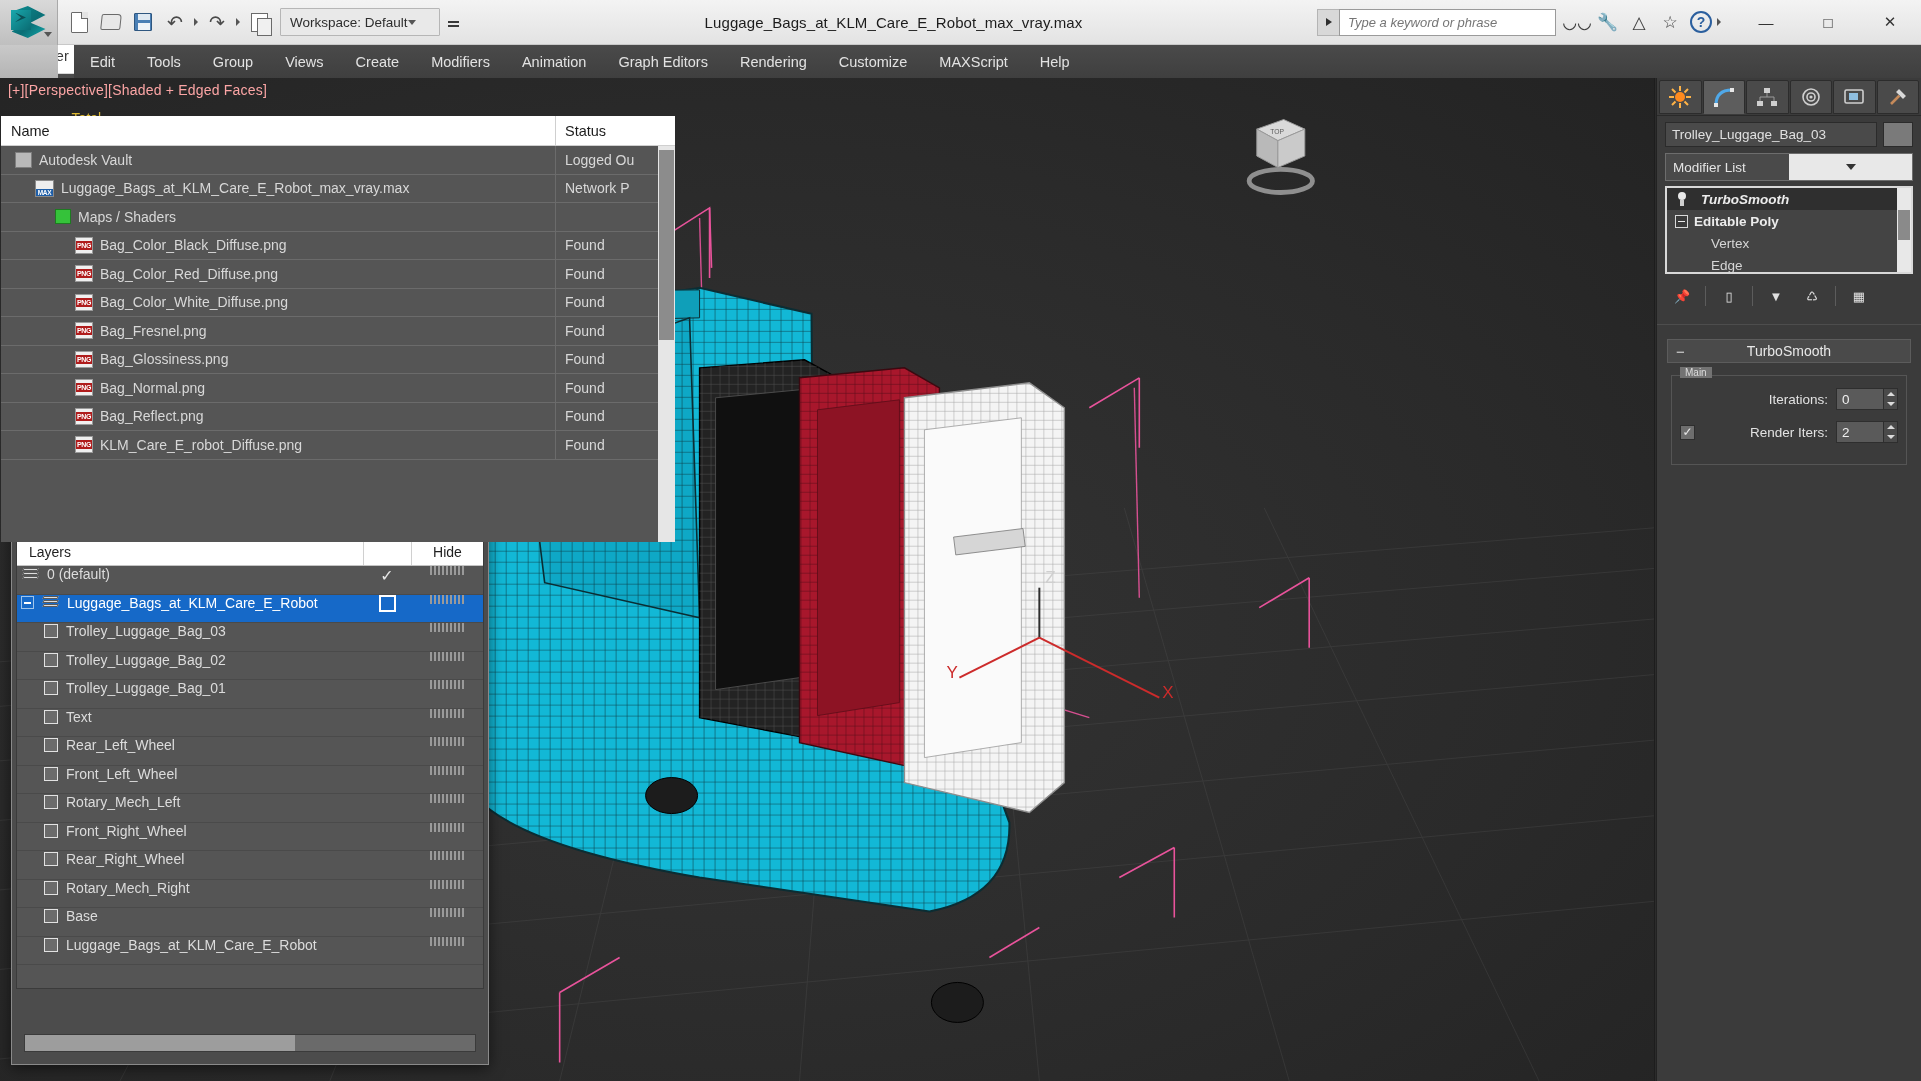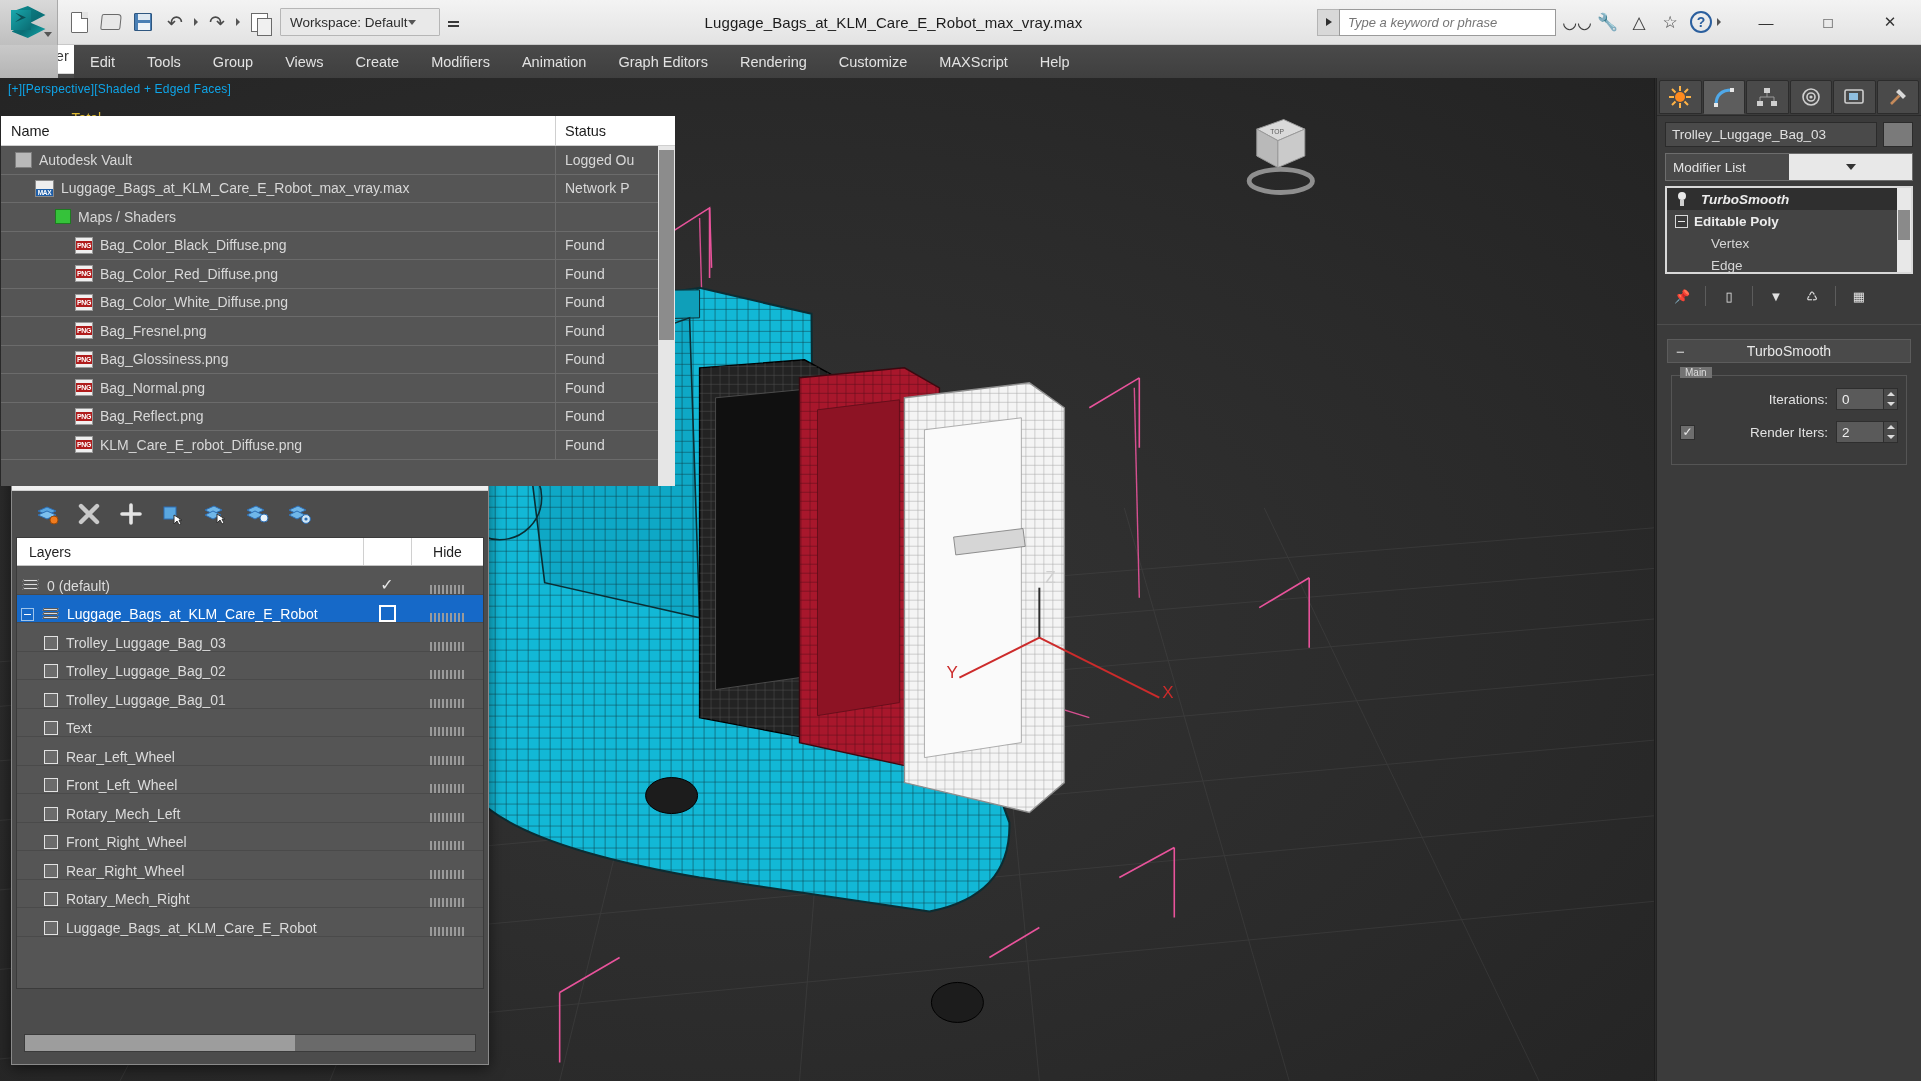--- a/index.html
+++ b/index.html
@@ -74,21 +74,21 @@
   .menuleftblock{position:absolute;left:0;top:45px;width:58px;height:33px;background:linear-gradient(#c9c9c9,#b4b4b4);}
 
   
   .viewport{
     position:absolute;left:0;top:78px;width:1655px;height:1003px;
     background:#2b2b2b;overflow:hidden;
     border-right:1px solid #1d1d1d;
   }
   .vp-inner{position:absolute;inset:0;background:
      radial-gradient(ellipse at 45% 55%, #343434 0%, #2a2a2a 62%, #232323 100%);}
-  .vp-label{position:absolute;left:8px;top:4px;color:#0ea5e9;font-size:12px;letter-spacing:.2px;text-align:center;}
+  .vp-label{position:absolute;left:8px;top:4px;color:#fca5a5;font-size:14px;letter-spacing:.2px;text-align:center;}
   .stats{position:absolute;left:16px;top:30px;color:#dcb832;font-size:14px;line-height:20px;}
   .stats table{border-collapse:collapse;}
   .stats td{padding:0 0 0 0;color:#dcb832;font-size:14px;}
   .stats td.k{text-align:right;padding-right:12px;}
   .stats td.hdr{padding-bottom:2px;}
 
   
   .gridfloor{position:absolute;left:0;top:0;width:100%;height:100%;opacity:.30;}
 
   
@@ -150,21 +150,21 @@
   .dlg-title .q{width:22px;text-align:center;color:#777;font-size:15px;}
   .dlg-title .x{width:30px;text-align:center;color:#4a4a4a;font-size:16px;}
   .layer-dlg{left:11px;top:457px;width:478px;height:608px;}
   .layer-toolbar{height:46px;background:#4c4c4c;display:flex;align-items:center;gap:16px;padding:0 22px;}
   .ltbtn{width:26px;height:26px;display:flex;align-items:center;justify-content:center;position:relative;}
   .layersheet{margin:0 4px 0 4px;background:#555;border:1px solid #3b3b3b;height:452px;position:relative;overflow:hidden;}
   .lh{height:28px;background:#fff;display:flex;align-items:center;border-bottom:1px solid #c4c4c4;}
   .lh .c1{flex:1;padding-left:12px;color:#1f1f1f;font-size:14px;}
   .lh .c2{width:48px;border-left:1px solid #d0d0d0;height:100%;}
   .lh .c3{width:72px;border-left:1px solid #d0d0d0;height:100%;color:#1f1f1f;font-size:14px;display:flex;align-items:center;justify-content:center;}
-  .lrow{height:28.5px;display:flex;align-items:flex-end;border-bottom:1px solid #4a4a4a;position:relative;}
+  .lrow{height:28.5px;display:flex;align-items:flex-start;border-bottom:1px solid #4a4a4a;position:relative;}
   .lrow .nm{flex:1;display:flex;align-items:center;gap:7px;color:#dcdcdc;font-size:14px;white-space:nowrap;overflow:hidden;}
   .lrow.selected{background:#1669c8;}
   .lrow.selected .nm{color:#fff;}
   .lrow .c2{width:48px;display:flex;align-items:center;justify-content:center;}
   .lrow .c3{width:72px;display:flex;align-items:center;justify-content:center;}
   .lrow .hidebox{width:34px;height:9px;background:repeating-linear-gradient(90deg,#9a9a9a 0 2px,transparent 2px 4px);}
   .layericon{width:17px;height:15px;position:relative;flex:none;margin-left:6px;}
   .layericon .s{position:absolute;left:0;width:15px;height:3.2px;background:#dedede;border:1px solid #5a5a5a;transform:skewX(-26deg);}
   .objicon{width:16px;height:16px;flex:none;margin-left:26px;position:relative;}
   .objicon .cube{position:absolute;inset:1px;border:1.6px solid #e2e2e2;background:#6b6b6b;}
@@ -181,21 +181,21 @@
   .at-title .ic{width:20px;height:20px;background:linear-gradient(135deg,#19a8ad,#0a6b72);margin-right:11px;position:relative;}
   .at-title .ic:after{content:"";position:absolute;left:4px;top:3px;width:11px;height:14px;background:#0c4f55;clip-path:polygon(0 0,100% 35%,0 70%,55% 35%);}
   .at-title .tt{flex:1;color:#5e5e5e;font-size:15px;}
   .at-wb{width:48px;height:38px;display:flex;align-items:center;justify-content:center;color:#4a4a4a;font-size:14px;}
   .at-menu{height:35px;background:#fff;display:flex;align-items:center;padding-left:12px;gap:0;border-bottom:1px solid #d8d8d8;}
   .at-menu .mi{padding:0 13px;height:35px;display:flex;align-items:center;color:#3a3a3a;font-size:14.5px;white-space:nowrap;}
   .at-tb{height:42px;background:#4c4c4c;display:flex;align-items:center;padding:0 12px;gap:10px;}
   .at-tb .sp{flex:1;}
   .atbtn{width:28px;height:28px;display:flex;align-items:center;justify-content:center;border-radius:2px;}
   .atbtn.on{background:#2f6fc4;border:1px solid #1d4c8e;}
-  .at-grid{margin:0;background:#555;height:370px;position:relative;overflow:hidden;}
+  .at-grid{margin:0;background:#555;height:426px;position:relative;overflow:hidden;}
   .at-hdr{height:30px;background:#fff;display:flex;align-items:center;border-bottom:1px solid #cfcfcf;}
   .at-hdr .h1{flex:1;padding-left:10px;color:#1c1c1c;font-size:14.5px;}
   .at-hdr .h2{width:120px;border-left:1px solid #cfcfcf;padding-left:9px;color:#1c1c1c;font-size:14.5px;height:100%;display:flex;align-items:center;}
   .at-row{height:28.5px;display:flex;align-items:center;border-bottom:1px solid #6b6b6b;}
   .at-row .n{flex:1;display:flex;align-items:center;gap:7px;color:#d8d8d8;font-size:14px;white-space:nowrap;overflow:hidden;}
   .at-row .s{width:120px;border-left:1px solid #6b6b6b;padding-left:9px;color:#d8d8d8;font-size:14px;height:100%;display:flex;align-items:center;overflow:hidden;white-space:nowrap;}
   .pngicon{width:18px;height:17px;background:#f0f0f0;border:1px solid #9a9a9a;position:relative;flex:none;}
   .pngicon:before{content:"PNG";position:absolute;left:0;top:3px;width:100%;text-align:center;font-size:7px;font-weight:bold;color:#fff;background:#b01c1c;letter-spacing:-.4px;line-height:9px;}
   .vaulticon{width:17px;height:16px;background:#b9b9b9;border:1px solid #7e7e7e;flex:none;}
   .maxicon{width:19px;height:17px;background:#eee;border:1px solid #8a8a8a;position:relative;flex:none;}
@@ -791,20 +791,32 @@
           <div class="c2"></div>
           <div class="c3">
             <span class="hidebox"></span>
           </div>
         </div>
       <div class="lrow">
           <div class="nm">
             <span class="objicon">
               <i class="cube"></i>
             </span>
+            <span>Base</span>
+          </div>
+          <div class="c2"></div>
+          <div class="c3">
+            <span class="hidebox"></span>
+          </div>
+        </div>
+      <div class="lrow">
+          <div class="nm">
+            <span class="objicon">
+              <i class="cube"></i>
+            </span>
             <span>Luggage_Bags_at_KLM_Care_E_Robot</span>
           </div>
           <div class="c2"></div>
           <div class="c3">
             <span class="hidebox"></span>
           </div>
         </div>
     </div>
 
     <div class="dlg-hscroll">

